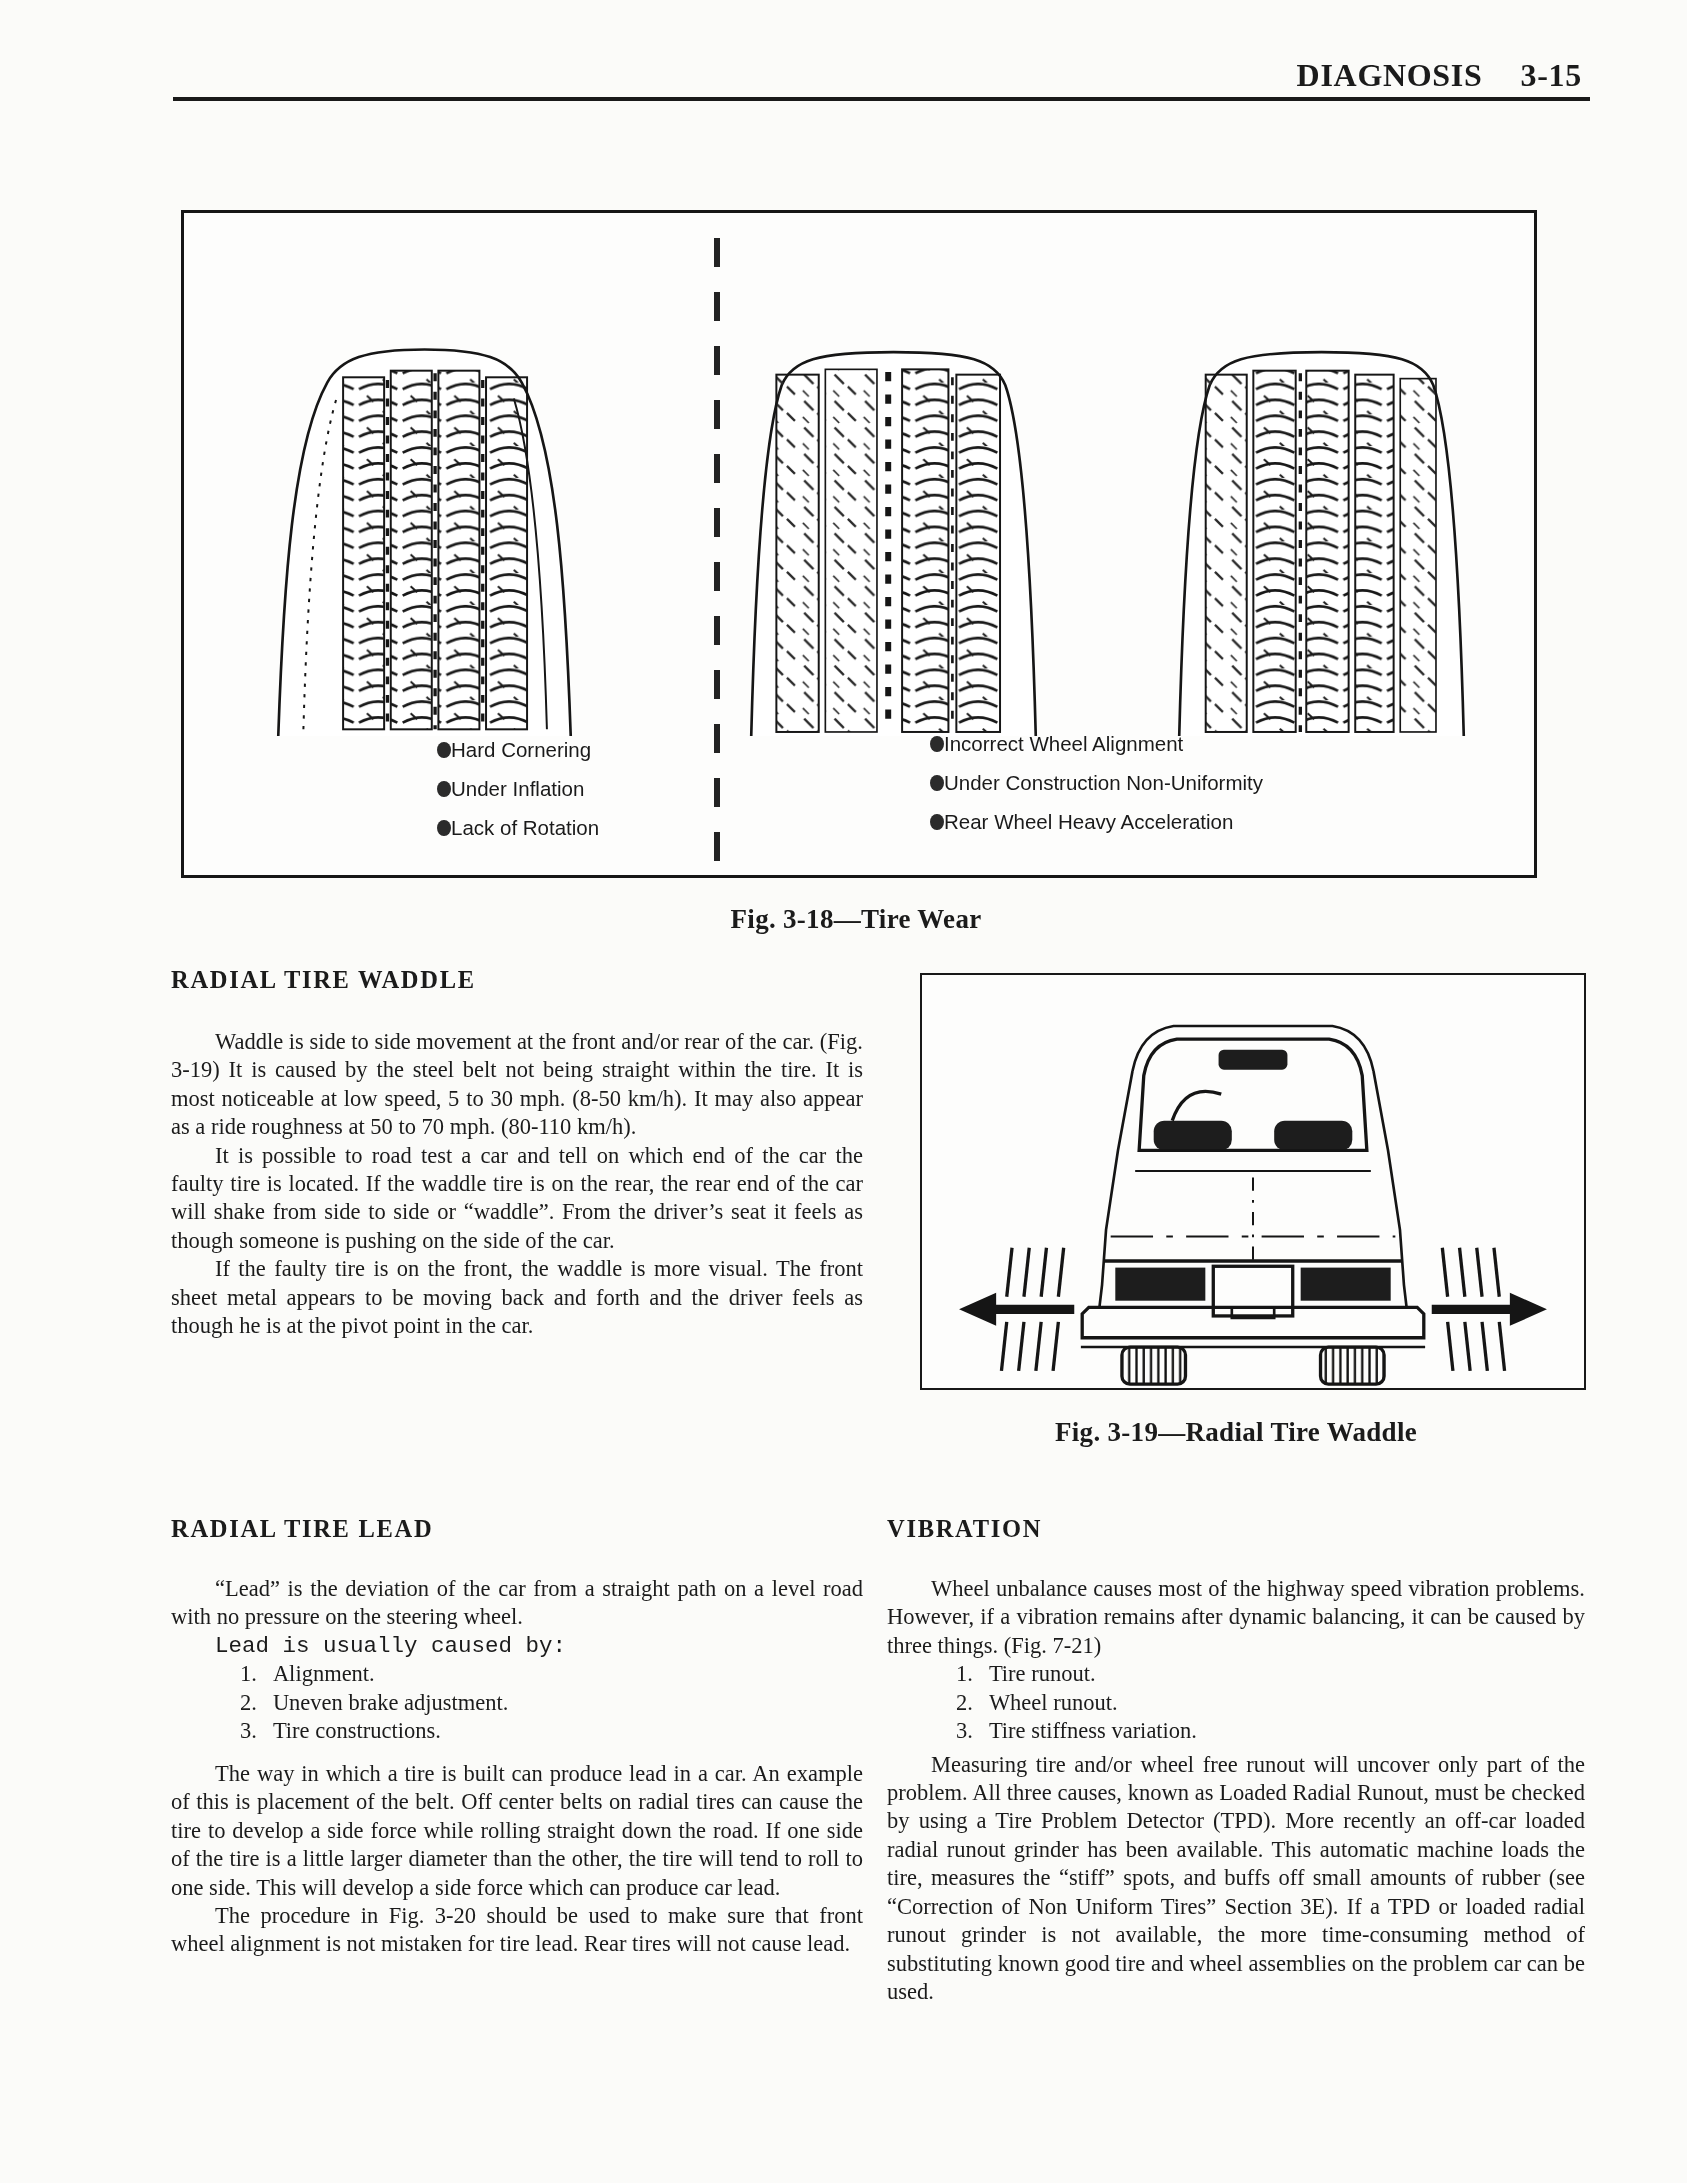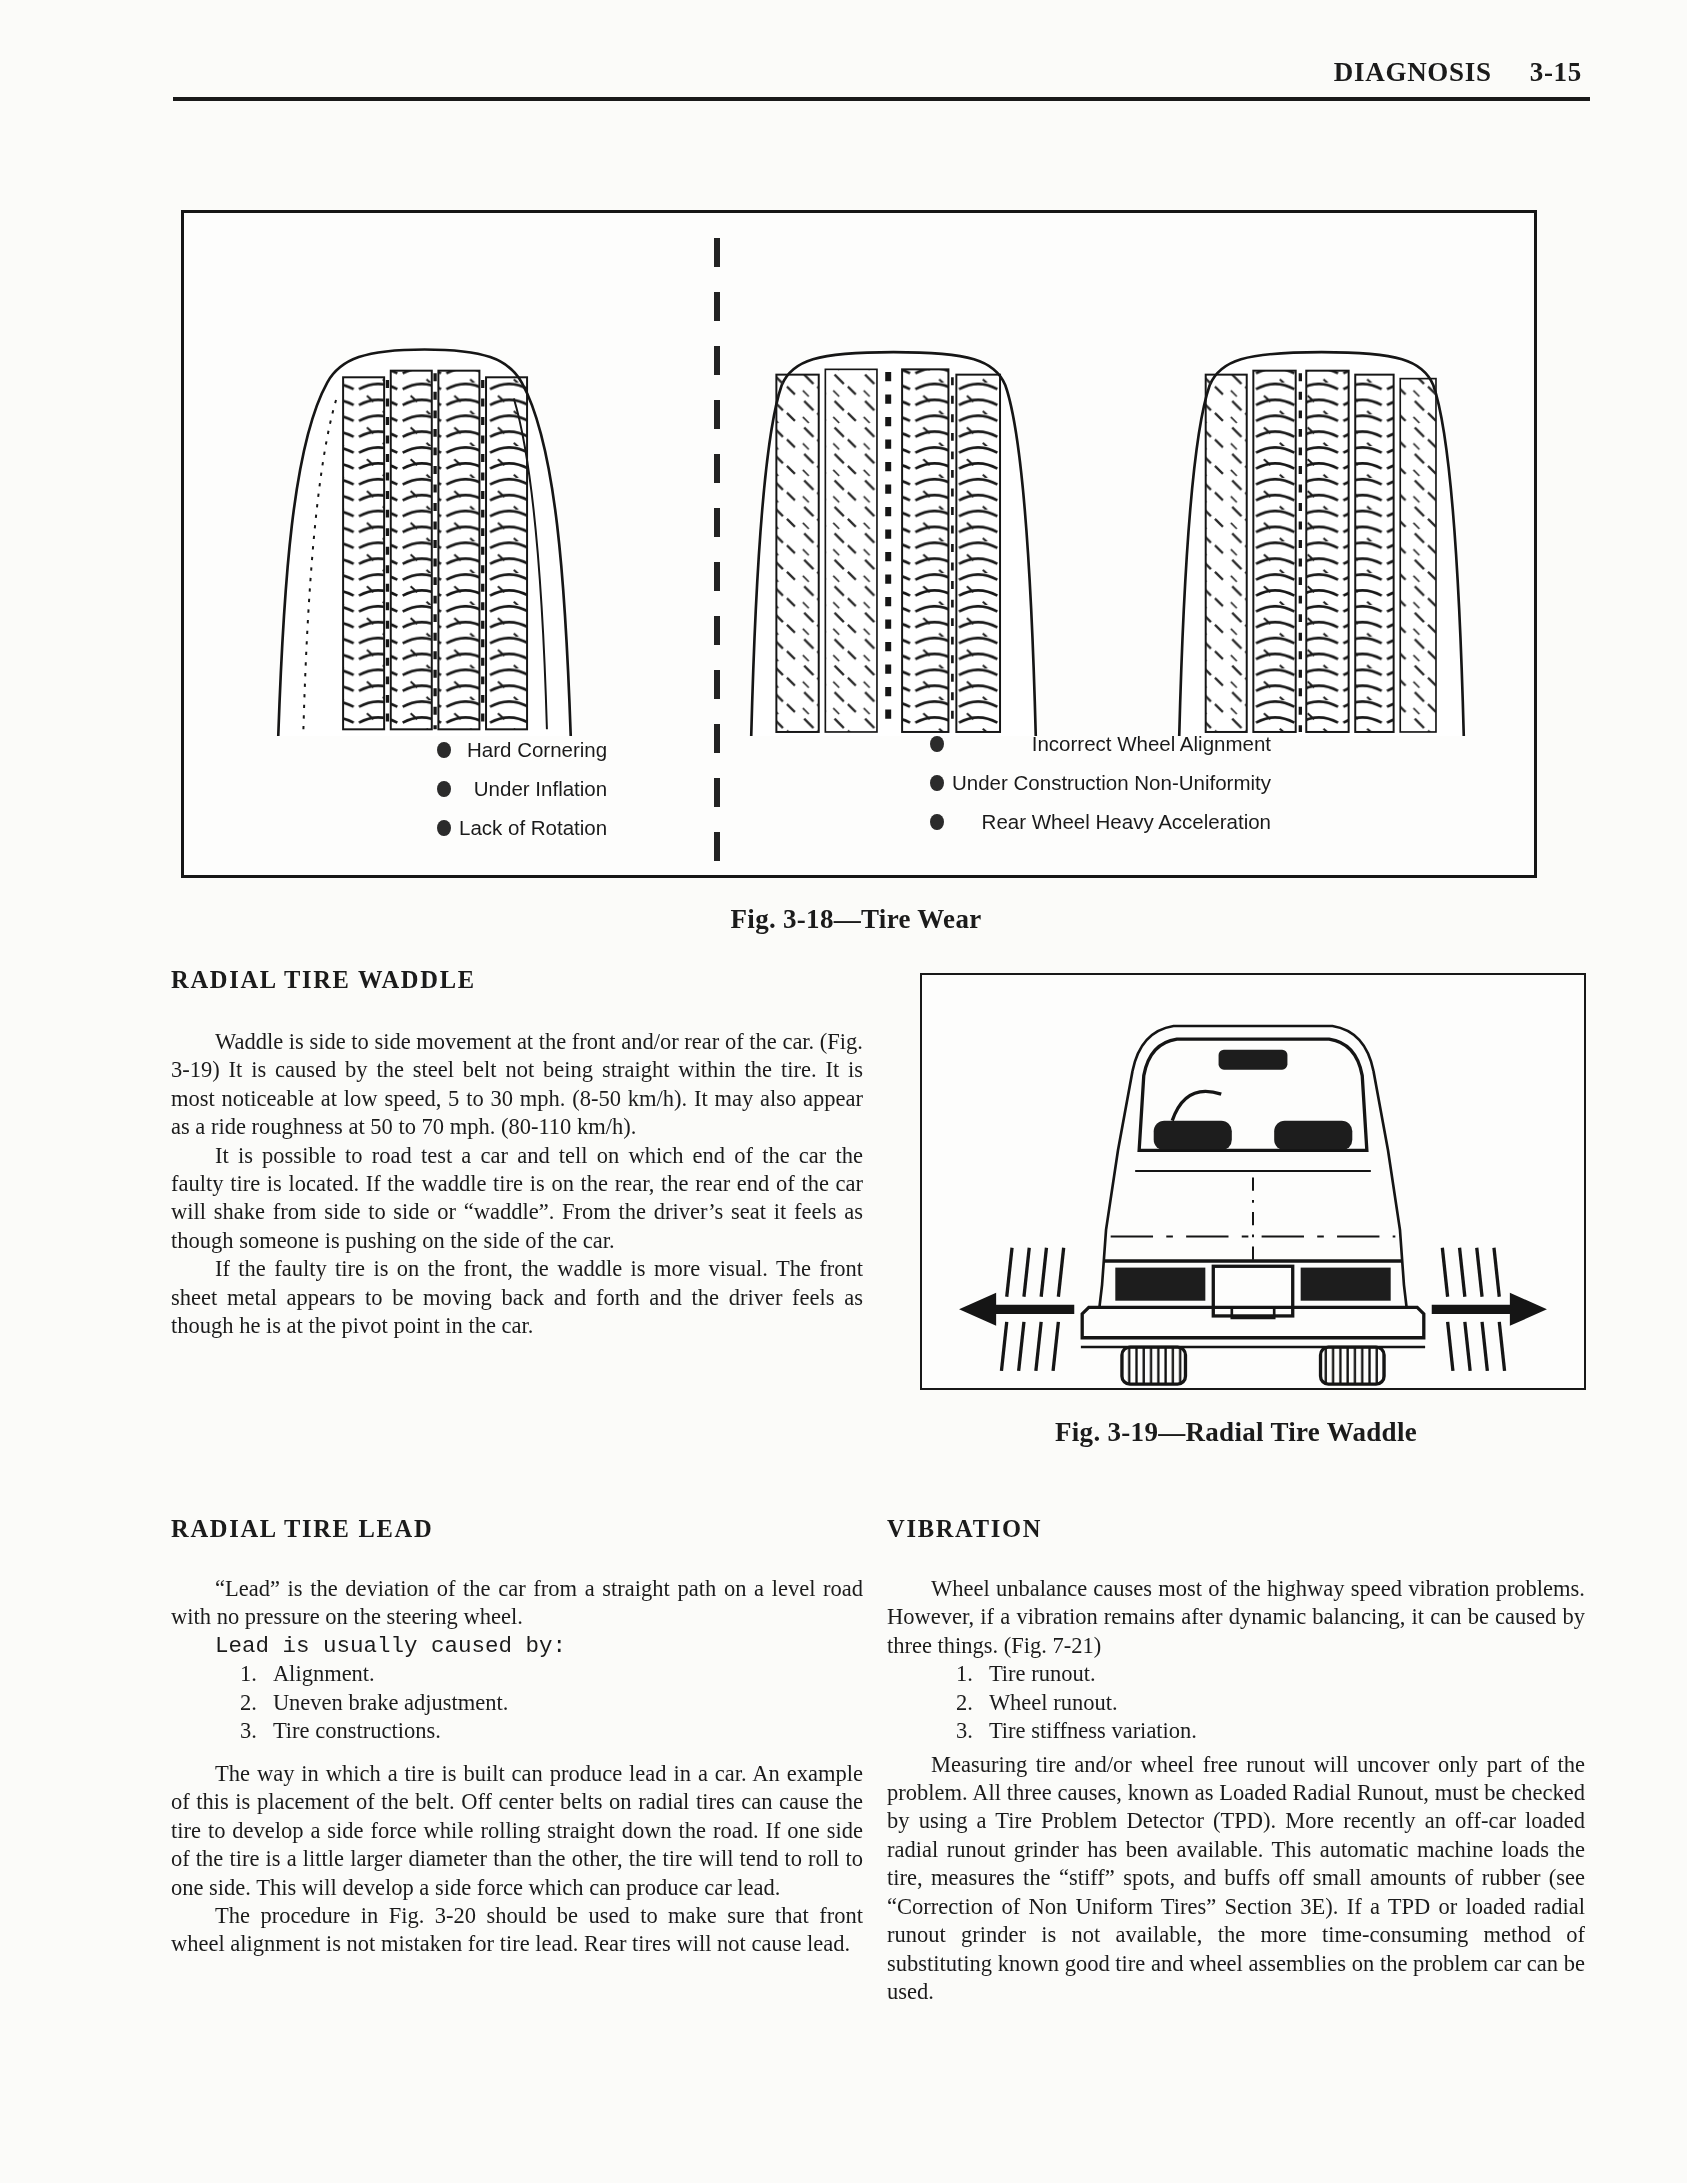--- a/index.html
+++ b/index.html
@@ -9,21 +9,21 @@
     font-family:"Liberation Serif", serif;
     color:#1b1b1b;
     position:relative;
     overflow:hidden;
   }
   .page{position:absolute;inset:0;}
 
   
   .hdr{
     position:absolute;top:57px;right:105px;
-    font-weight:bold;font-size:27px;letter-spacing:0.7px;
+    font-weight:bold;font-size:32px;letter-spacing:0.7px;
     font-family:"Liberation Serif", serif;
   }
   .hdr .pg{margin-left:38px;}
   .rule{position:absolute;top:97px;left:173px;width:1417px;height:4px;background:#1a1a1a;}
 
   
   #fig318{
     position:absolute;left:181px;top:210px;width:1350px;height:662px;
     border:3.3px solid #161616;background:#fdfdfc;margin:0;
   }
@@ -34,21 +34,21 @@
   .tire{position:absolute;top:106px;width:311px;height:417px;}
   .t1{left:85px;}
   .t2{left:554px;}
   .t3{left:982px;}
   .blist{
     position:absolute;display:flex;flex-direction:column;gap:15px;
     font-family:"Liberation Sans", sans-serif;font-size:20.5px;color:#1a1a1a;
   }
   .blist.lft{left:253px;top:525px;}
   .blist.rgt{left:746px;top:519px;}
-  .brow{display:flex;align-items:center;gap:8px;white-space:nowrap;justify-content:space-between;}
+  .brow{display:flex;align-items:center;gap:0;white-space:nowrap;}
   .dot{width:14px;height:16.5px;border-radius:50%;background:#2b2b2b;flex:0 0 auto;}
 
   .caption{
     position:absolute;font-weight:bold;font-size:27px;text-align:center;
     letter-spacing:0.3px;font-family:"Liberation Serif", serif;
   }
   #cap318{left:181px;top:904px;width:1350px;}
   #cap319{left:887px;top:1417px;width:698px;}
 
   

